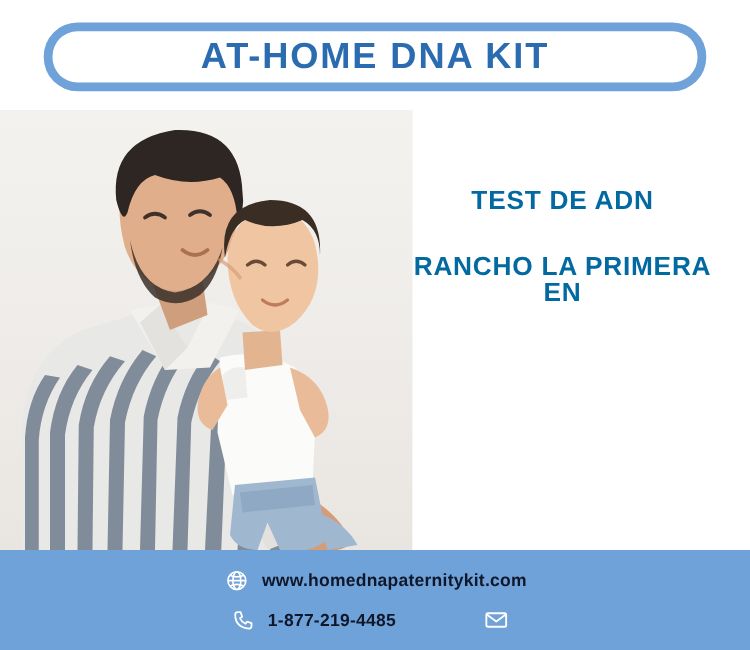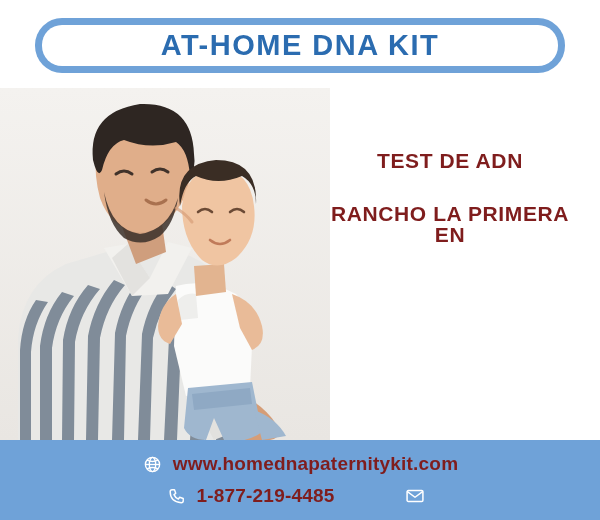--- a/index.html
+++ b/index.html
@@ -66,21 +66,21 @@
 
   
   .right-text {
     position: absolute;
     left: 300px;
     top: 150px;
     width: 300px;
     text-align: center;
   }
   .rt-line {
-    color: #7f1d1d;
+    color: #0369a1;
     font-size: 21px;
     font-weight: bold;
     letter-spacing: 0.6px;
     line-height: 1.0;
     margin-bottom: 32px;
     white-space: nowrap;
   }
   .rt-line.last { margin-bottom: 0; }
 
   
@@ -113,24 +113,24 @@
   .f-icon {
     display: inline-flex;
     align-items: center;
     justify-content: center;
     width: 22px;
     height: 22px;
     margin-right: 9px;
     flex: none;
   }
   .f-text {
-    font-size: 19px;
+    font-size: 14px;
     font-weight: bold;
     letter-spacing: 0.2px;
-    color: #7f1d1d;
+    color: #0f172a;
   }
 </style>
 </head>
 <body>
 
 <div class="poster">
 
   <div class="title-banner">
     <div class="title-inner">
       <div class="title-text">AT-HOME DNA KIT</div>

